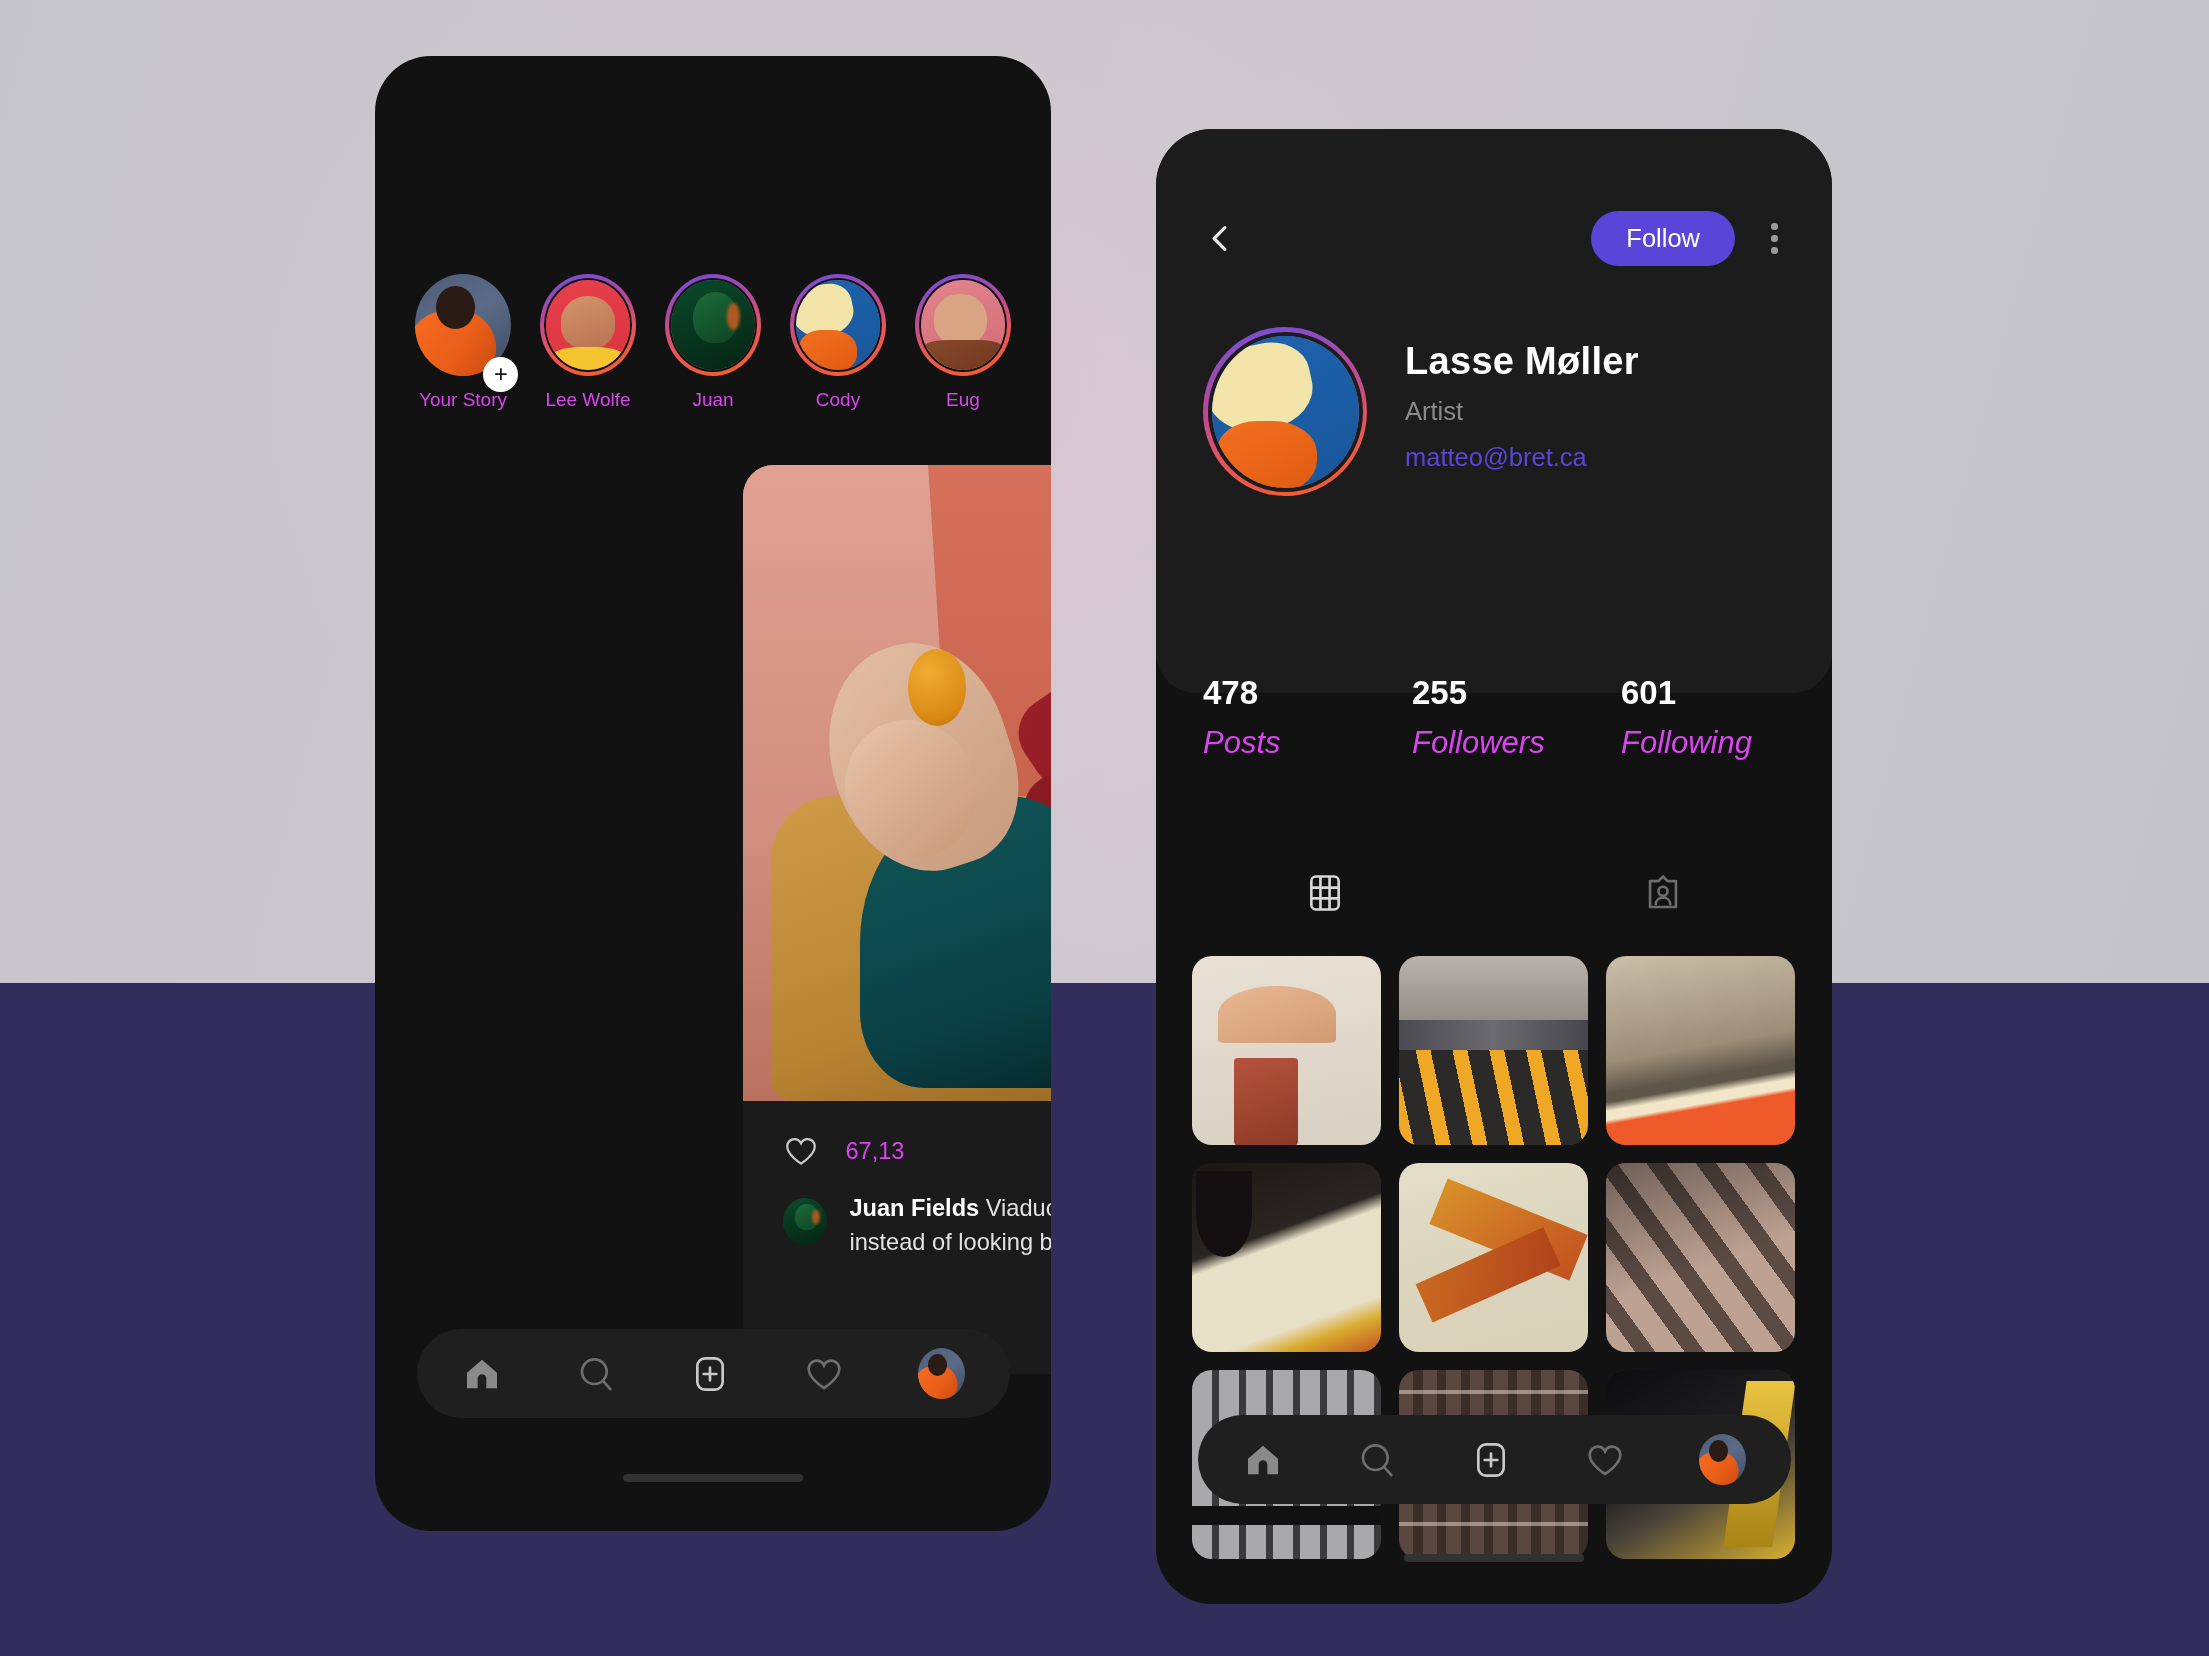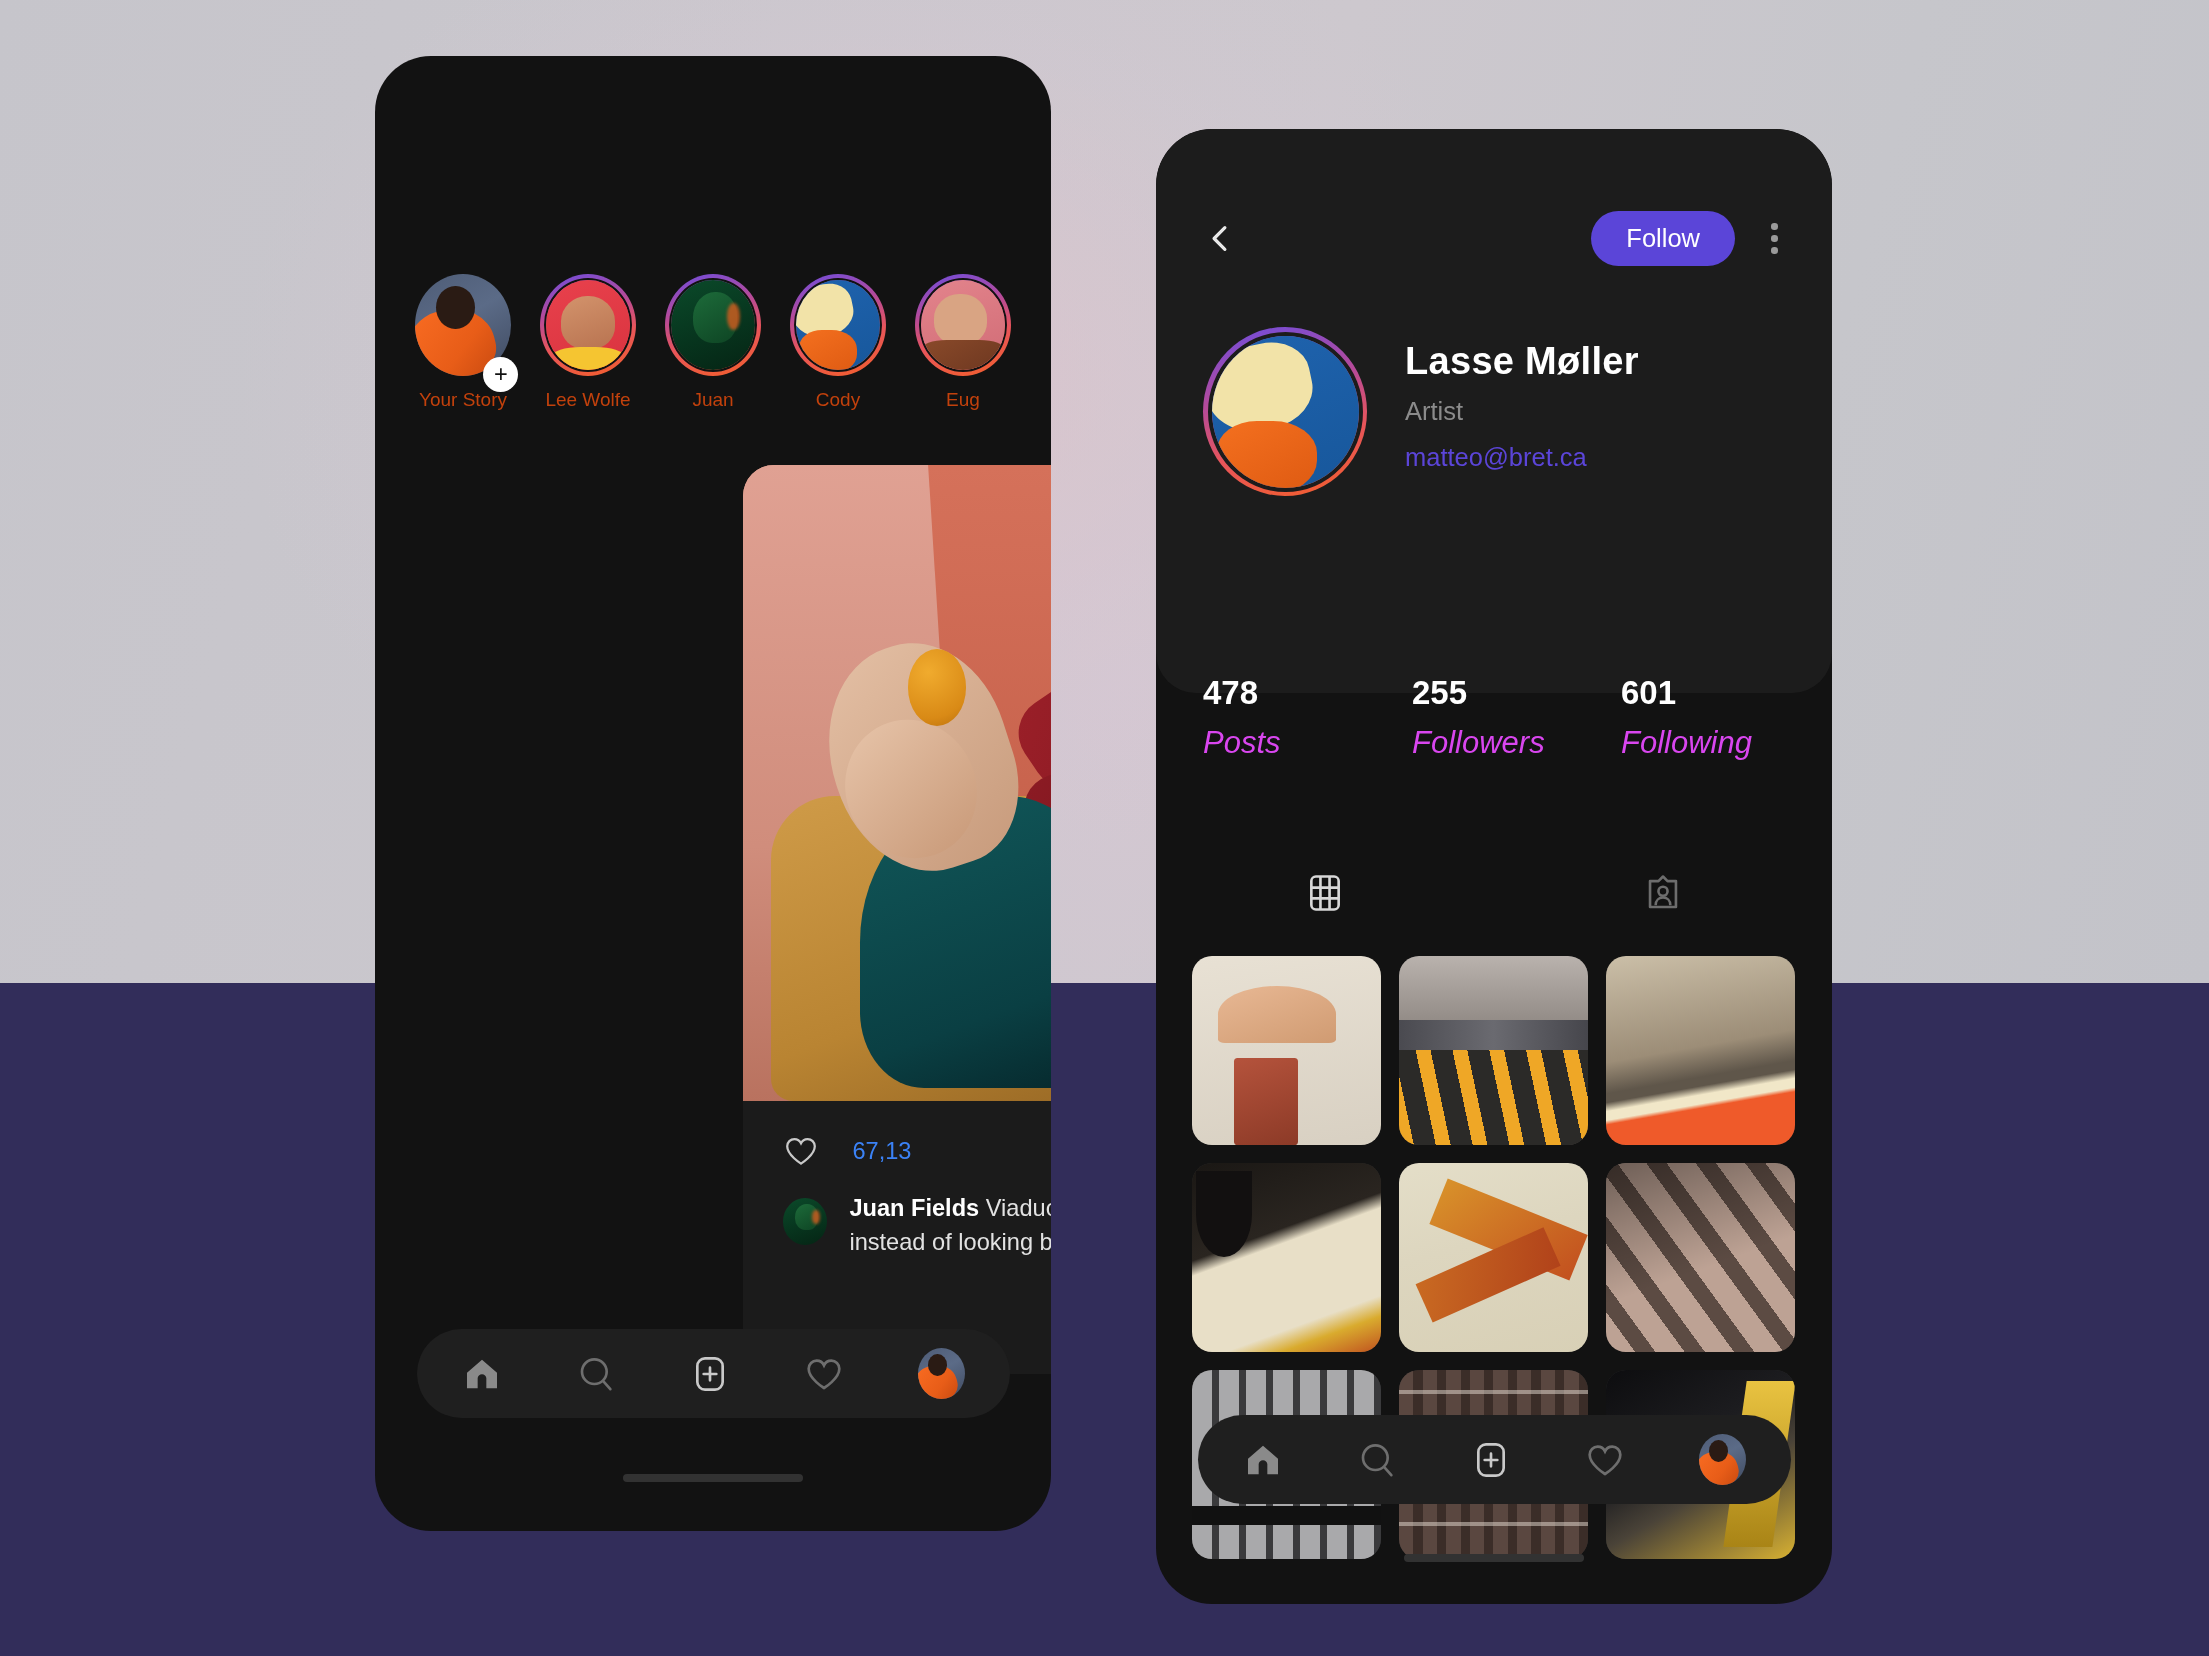--- a/index.html
+++ b/index.html
@@ -99,21 +99,21 @@
     border-radius: 50%;
     border: 2.7px solid #121212;
     overflow: hidden;
     position: relative;
   }
   .story-ring.no-ring .story-ring-inner { border: none; }
   .story-label {
     margin-top: 12.7px;
     text-align: center;
     font-size: 19px;
-    color: #c2410c;
+    color: #d946ef;
     white-space: nowrap;
   }
   #story-add-badge {
     position: absolute;
     right: -7.3px; bottom: 27px;
     width: 35px; height: 35px;
     border-radius: 50%;
     background: #fff;
     display: flex; align-items: center; justify-content: center;
     font-size: 23.6px; color: #111; line-height: 1;
@@ -221,23 +221,23 @@
 
   #post-actions {
     position: absolute;
     left: 0; top: 636px;
     width: 684px; height: 100px;
     display: flex;
     align-items: center;
     padding: 0 40px;
   }
   #likes-count {
-    margin-left: 33px;
+    margin-left: 26px;
     font-size: 23.6px;
-    color: #3b82f6;
+    color: #d946ef;
   }
   #post-caption-row {
     position: absolute;
     left: 0; top: 727px;
     width: 684px;
     display: flex;
     padding: 0 40px;
     gap: 22px;
   }
   #caption-avatar {

